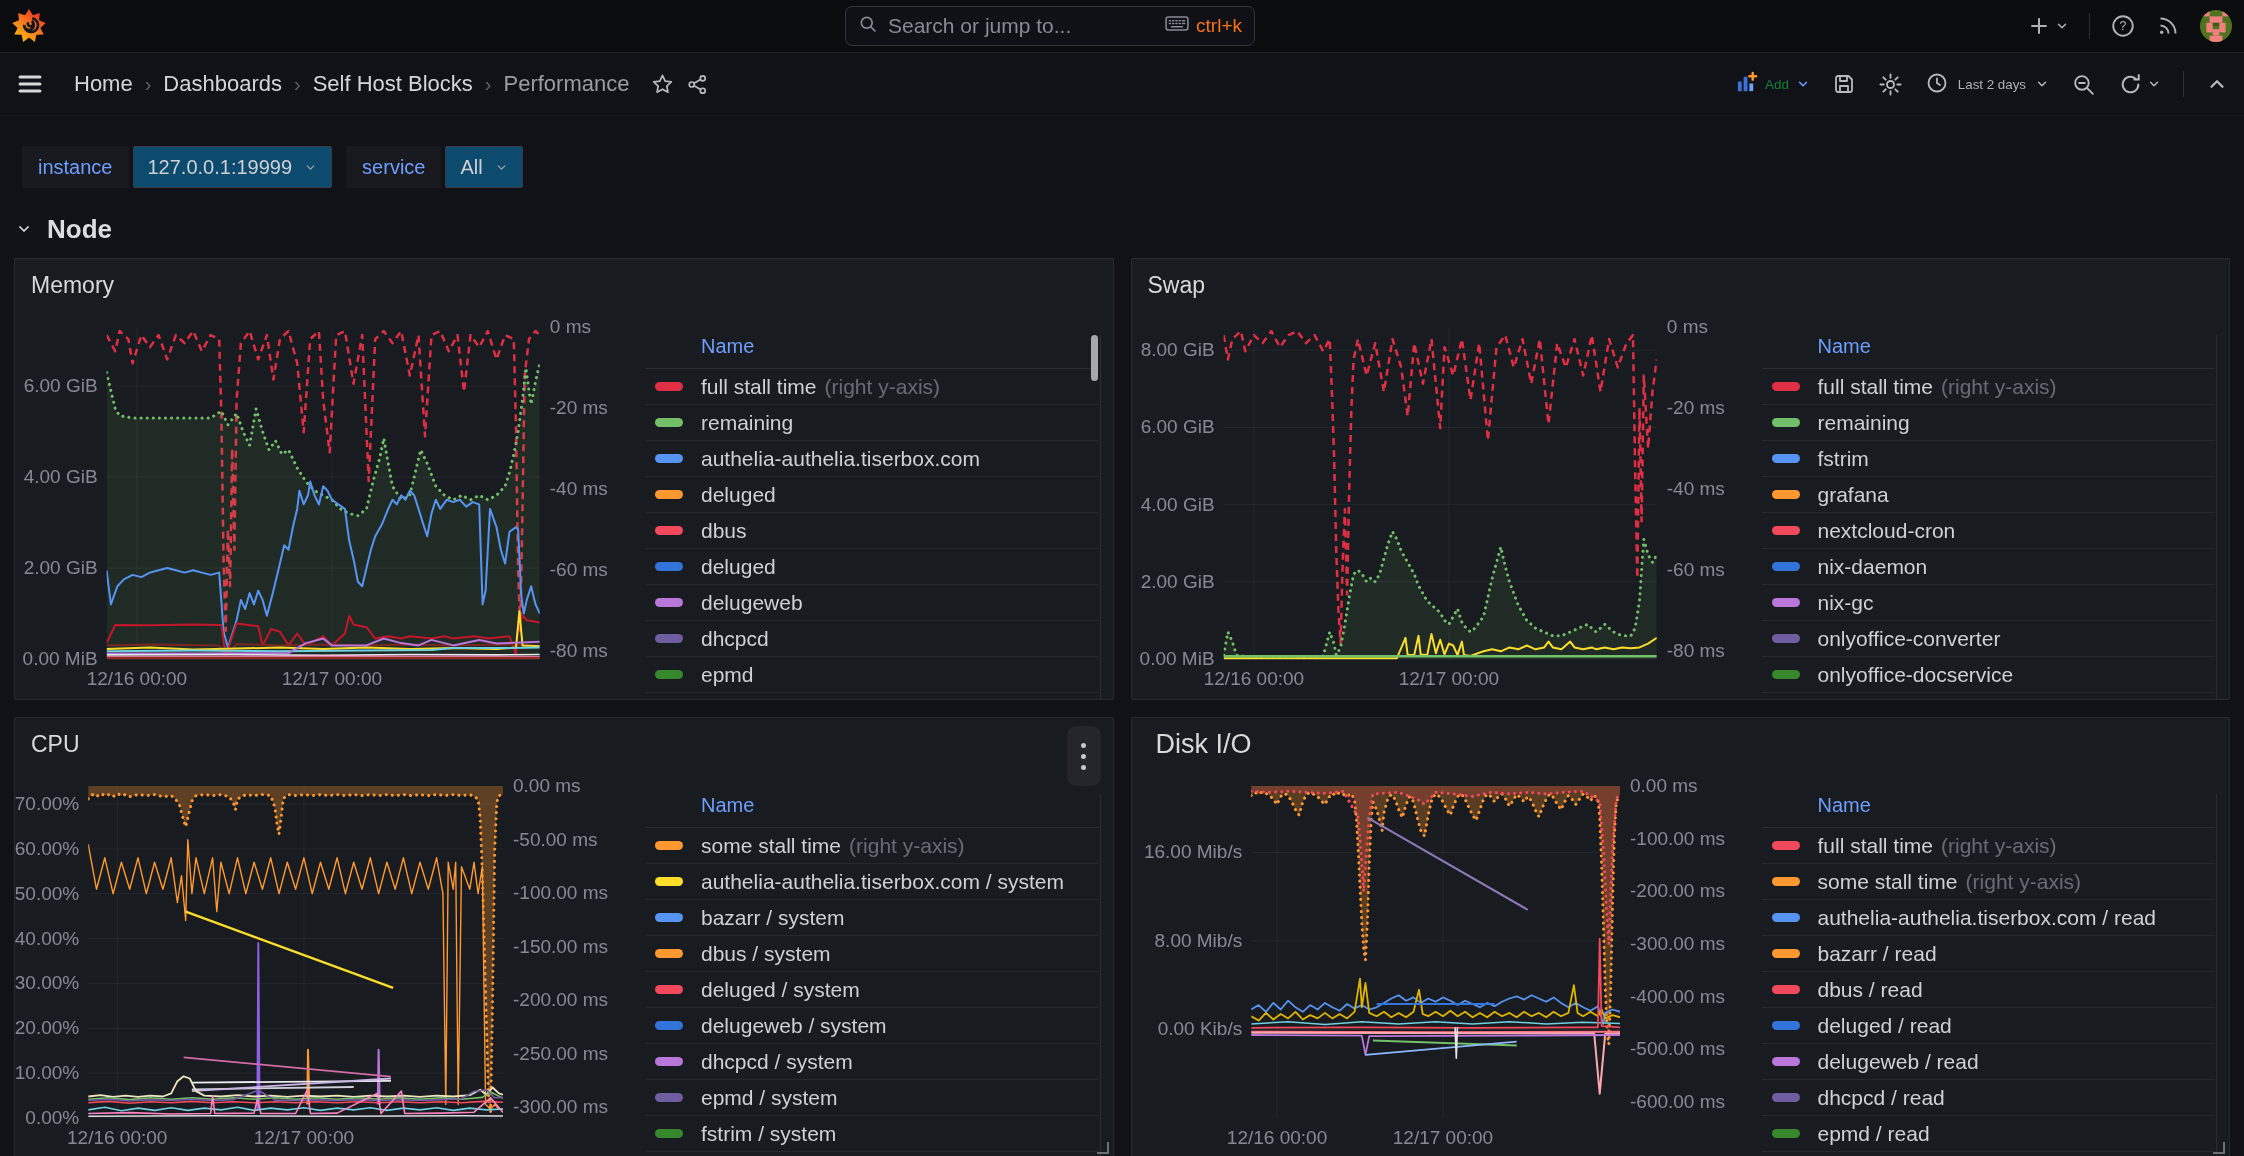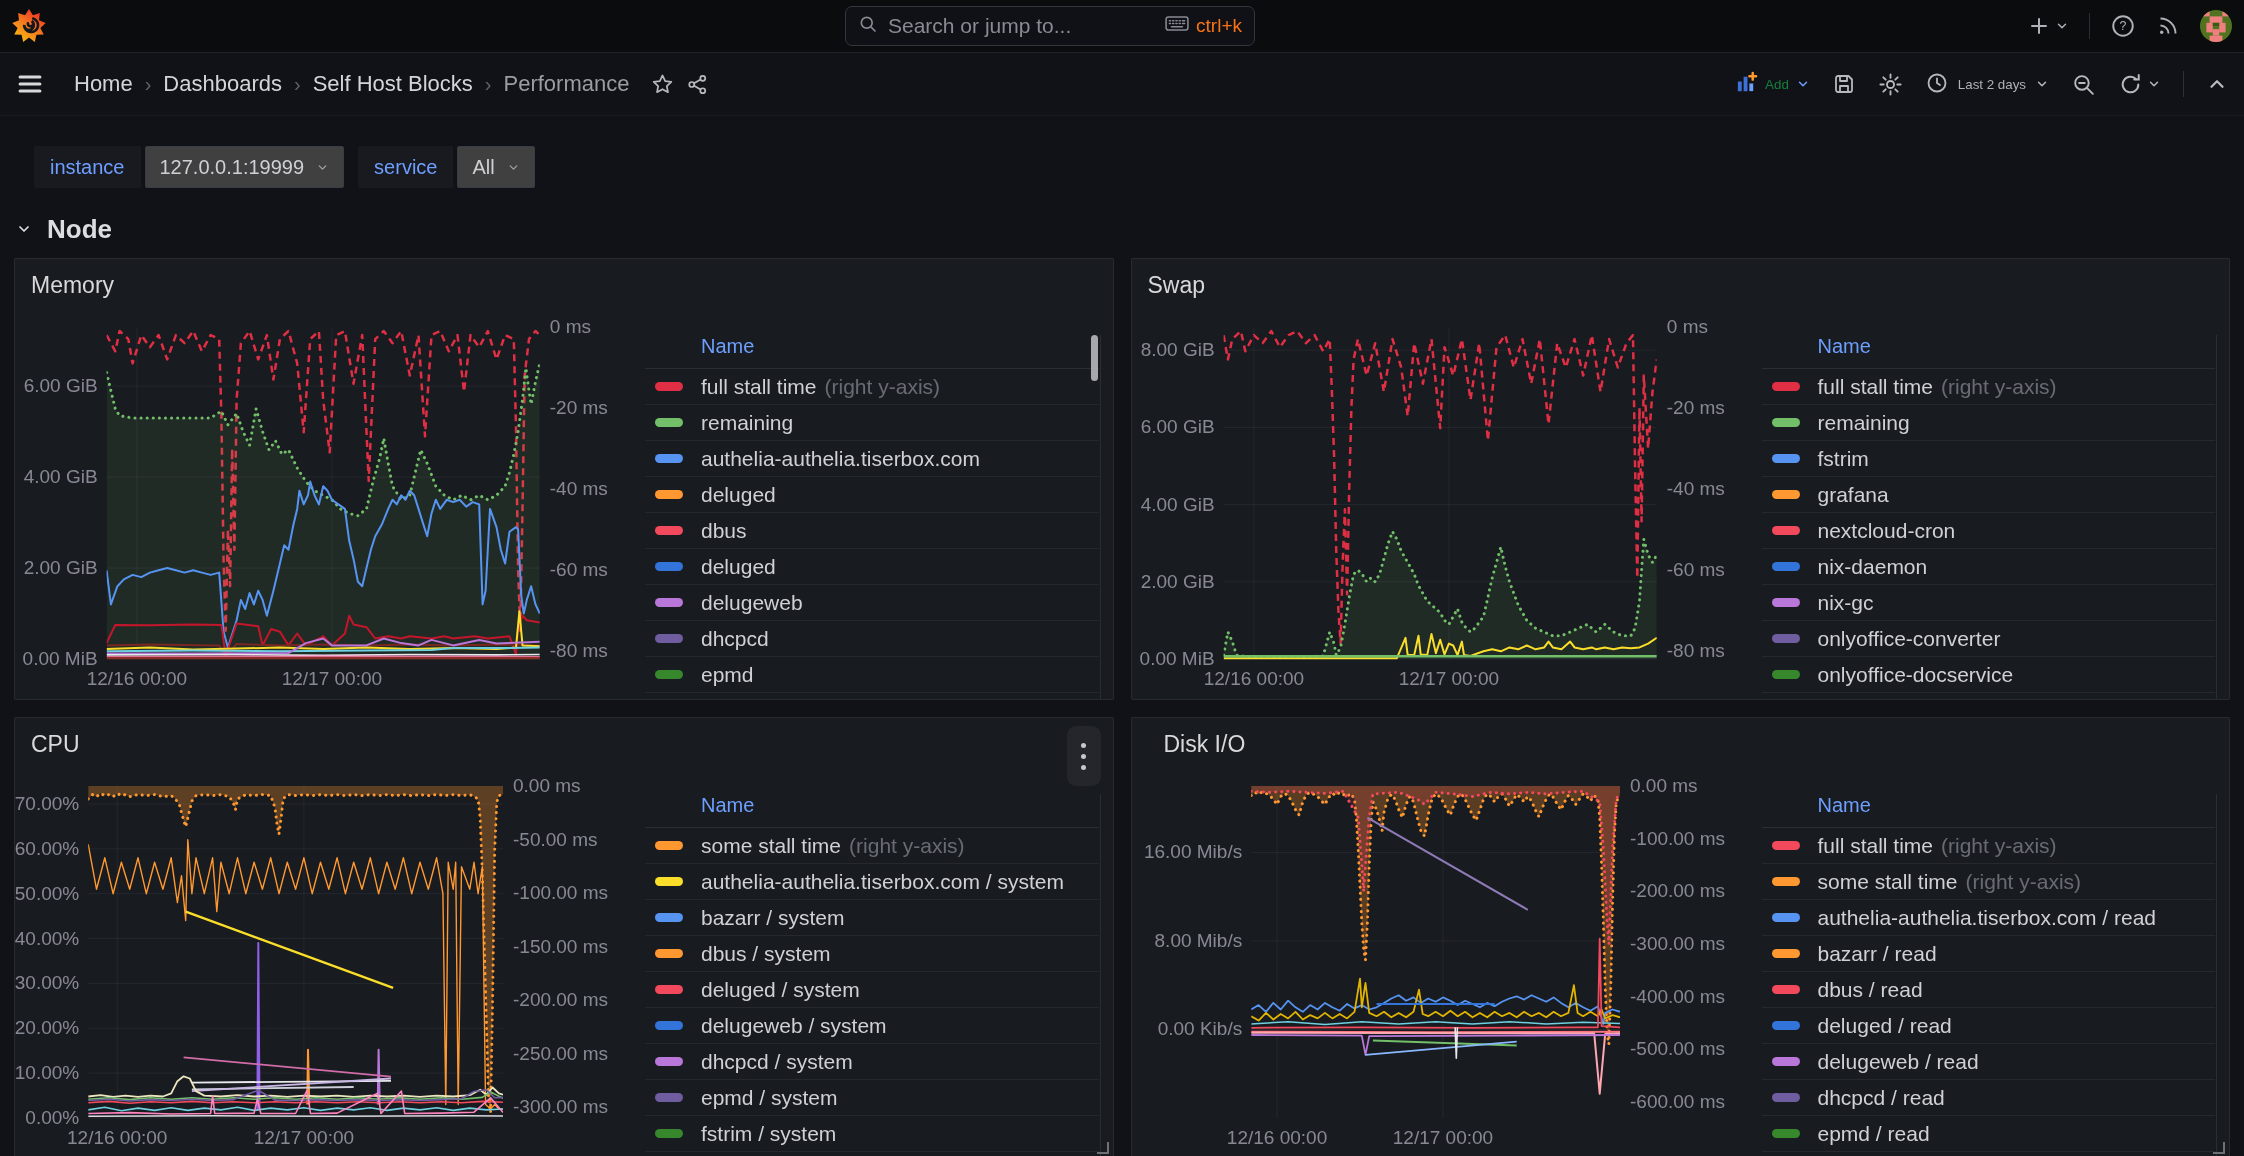--- a/index.html
+++ b/index.html
@@ -19,24 +19,24 @@
   .navrow{height:62px;display:flex;align-items:center;padding:0 16px;gap:16px;border-bottom:1px solid rgba(204,204,220,0.05);}
   .crumbs{display:flex;align-items:center;gap:12px;font-size:22px;margin-left:14px;}
   .crumb{color:#d4d5d9;cursor:pointer;}
   .crumb.current{color:#9b9da3;cursor:default;}
   .crumb-sep{color:#62646b;font-size:20px;}
   .nav-actions{margin-left:auto;display:flex;align-items:center;gap:22px;color:#c9cacd;font-size:22px;}
   .add-btn{color:#15803d;display:flex;align-items:center;gap:7px;font-weight:500;}
   .time-btn{display:flex;align-items:center;gap:9px;}
   
   main{padding:30px 0 0 0;}
-  .filters{display:flex;align-items:center;padding:0 34px;gap:14px;height:42px;}
+  .filters{display:flex;align-items:center;padding:0 22px;gap:14px;height:42px;}
   .f-group{display:flex;align-items:stretch;height:42px;}
   .f-label{background:#181a20;color:#6e9fff;font-size:20px;display:flex;align-items:center;padding:0 16px;border-radius:2px 0 0 2px;}
-  .f-value{border:1px solid #3a3c44;color:#d8d9da;font-size:20px;display:flex;align-items:center;gap:12px;padding:0 14px;margin-left:4px;border-radius:2px;background:#404040;color:#cfd0d4;}
+  .f-value{border:1px solid #3a3c44;color:#d8d9da;font-size:20px;display:flex;align-items:center;gap:12px;padding:0 14px;margin-left:4px;border-radius:2px;background:#0c4a6e;color:#cfd0d4;}
   .f-value .chev{color:#9da0a8;}
   
   .section-row{display:flex;align-items:center;gap:15px;padding:0 16px;margin-top:20px;height:42px;}
   .section-row .title{font-size:26px;font-weight:700;color:#dcdde1;}
   
   .grid{display:grid;grid-template-columns:1fr 1fr;grid-auto-rows:442px;gap:17px;margin:8px 14px 0;}
   .panel{background:#181b1f;border:1px solid rgba(204,204,220,0.09);border-radius:2px;position:relative;overflow:hidden;}
   .panel-header{height:52px;display:flex;align-items:center;padding:0 16px;}
   .panel-title{font-size:23px;font-weight:500;color:#d8d9da;}
   .panel-body{display:flex;}
@@ -545,21 +545,21 @@
                 </div>
                 <div class="legend-row"></div>
               </div>
           </div>
         </div>
         <span class="corner"></span>
       </section>
 
       <section class="panel">
         <div class="panel-header">
-          <h2 class="panel-title" style="margin:16px;font-size:23px;">Disk I/O</h2>
+          <h2 class="panel-title" style="margin:8px;font-size:27px;">Disk I/O</h2>
         </div>
         <div class="panel-body">
           <div class="chart-wrap">
               <svg class="chart" width="600" height="380">
                 <clipPath id="clip3">
                   <rect x="119.19999999999999" y="12" width="368.8" height="336"></rect>
                 </clipPath>
                 <line x1="119.19999999999999" x2="488" y1="257.46666666666664" y2="257.46666666666664" stroke="rgba(204,204,220,0.07)" stroke-width="1"></line>
                 <text x="110.19999999999999" y="263.46666666666664" text-anchor="end" font-size="19" fill="rgba(204,204,220,0.62)">0.00 Kib/s</text>
                 <line x1="119.19999999999999" x2="488" y1="168.93333333333334" y2="168.93333333333334" stroke="rgba(204,204,220,0.07)" stroke-width="1"></line>

